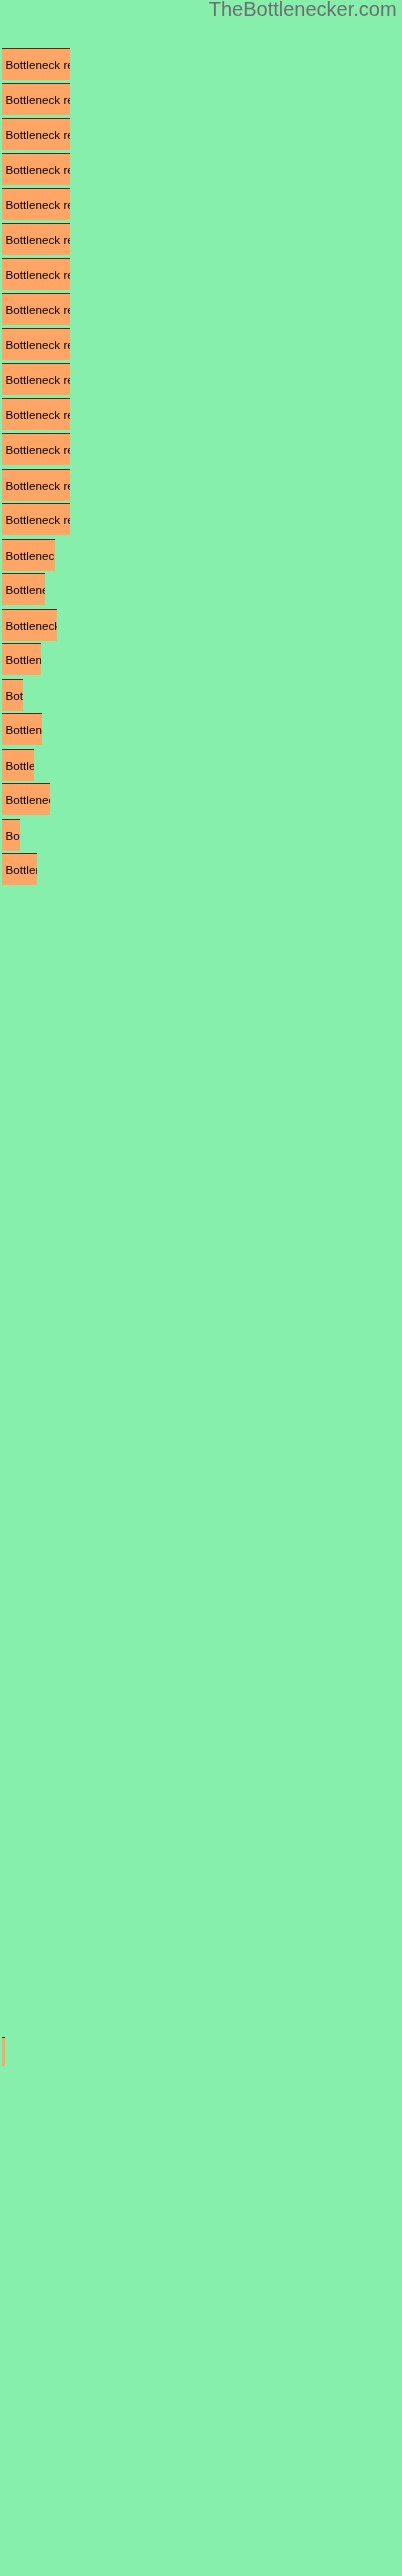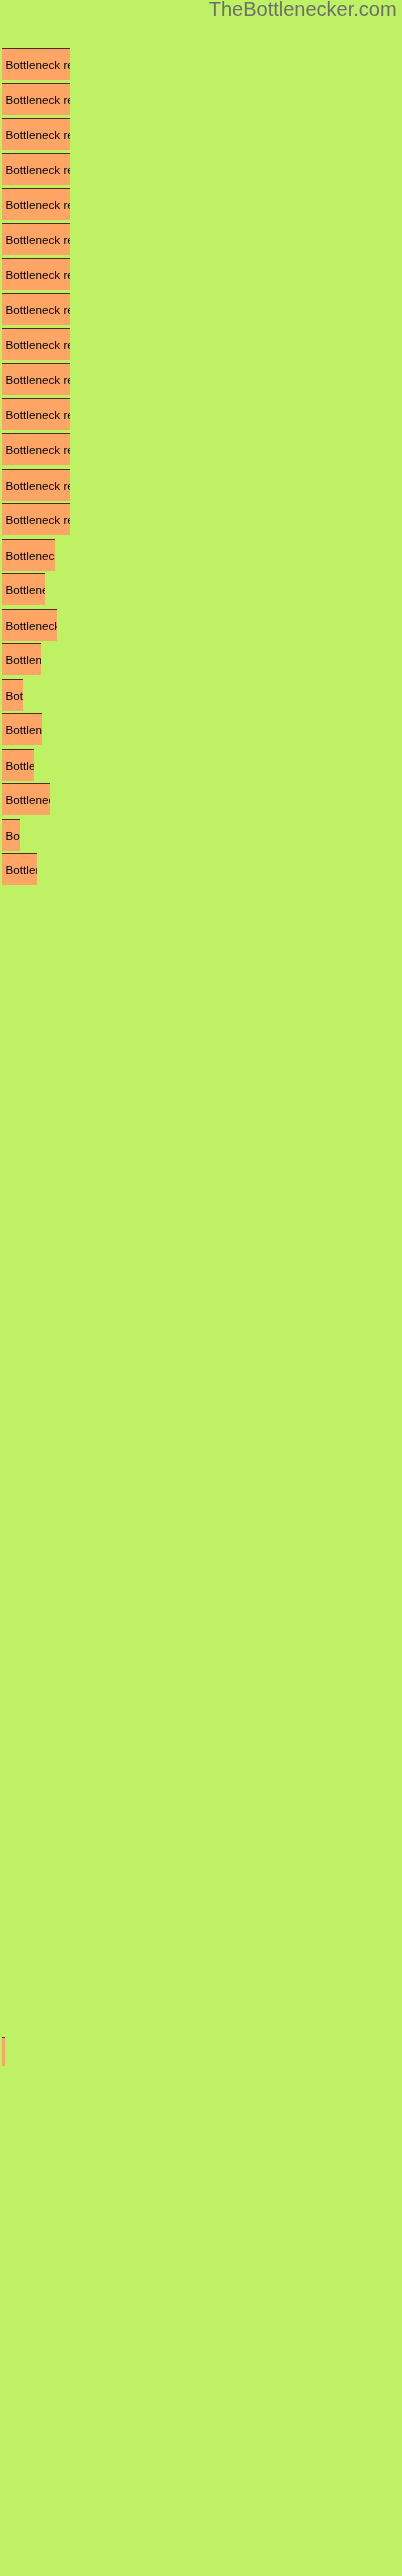--- a/index.html
+++ b/index.html
@@ -13,21 +13,21 @@
     height: 2576px;
     position: relative;
     font-family: "Liberation Sans", sans-serif;
     overflow: hidden;
   }
   #chart-root {
     position: absolute;
     left: 0; top: 0;
     width: 403px;
     height: 2576px;
-    background: #bef264;
+    background: #86efac;
   }
   .watermark {
     position: absolute;
     right: 6.4px;
     top: -1.6px;
     font-family: "Liberation Sans", sans-serif;
     font-size: 20px;
     letter-spacing: 0px;
     color: #6e6e6e;
     white-space: nowrap;

